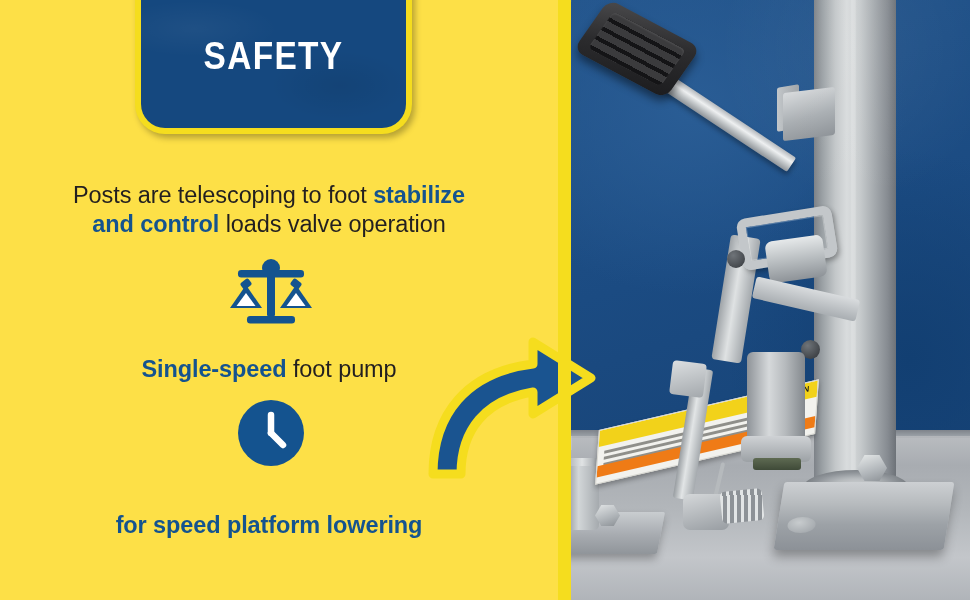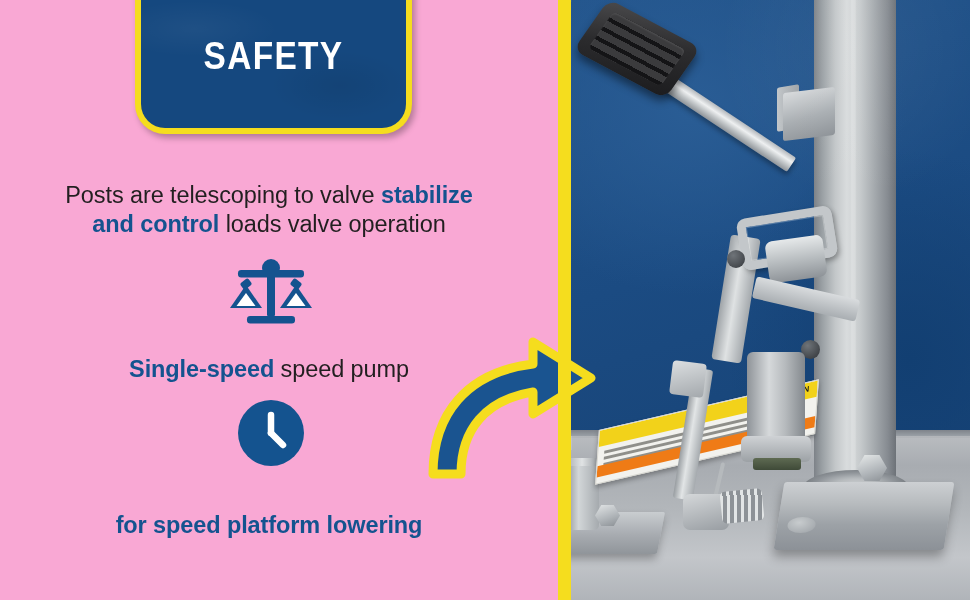--- a/index.html
+++ b/index.html
@@ -14,21 +14,21 @@
     width: 970px; height: 600px;
     background: #ffffff;
     overflow: hidden;
   }
 
   
   #left-panel {
     position: absolute;
     left: 0; top: 0;
     width: 558px; height: 600px;
-    background: #f9a8d4;
+    background: #fde047;
     z-index: 2;
   }
 
   
   #safety-banner {
     position: absolute;
     left: 135px; top: -14px;
     width: 277px; height: 148px;
     background: #15487f;
     border: 6px solid #f5dd1e;
@@ -417,21 +417,21 @@
 
 <div id="root">
 
   <div id="left-panel">
 
     <div id="safety-banner">
       <div id="safety-title">SAFETY</div>
     </div>
 
     <div class="feature-text" id="feature-1">
-      <span>Posts are telescoping to valve </span><b>stabilize</b><br>
+      <span>Posts are telescoping to foot </span><b>stabilize</b><br>
       <b>and control</b><span> loads valve operation</span>
     </div>
 
     <div id="icon-scales">
       <svg viewBox="0 0 86 72" width="86" height="72" aria-hidden="true">
         <g fill="#14538F">
           <rect x="39" y="14" width="8" height="46" rx="1"></rect>
           <circle cx="43" cy="12" r="9"></circle>
           <rect x="10" y="14" width="66" height="7.5" rx="3.2"></rect>
           <rect x="19" y="60" width="48" height="7.5" rx="3.2"></rect>
@@ -440,21 +440,21 @@
           <path d="M18 37 L27.5 50 H8.5 Z" fill="#ffffff"></path>
           <path d="M68 29 L84 52 H52 Z"></path>
           <path d="M68 37 L77.5 50 H58.5 Z" fill="#ffffff"></path>
           <rect x="13" y="24" width="10" height="8" rx="2" transform="rotate(-38 18 28)"></rect>
           <rect x="63" y="24" width="10" height="8" rx="2" transform="rotate(38 68 28)"></rect>
         </g>
       </svg>
     </div>
 
     <div class="feature-text" id="feature-2">
-      <b>Single-speed</b><span> speed pump</span>
+      <b>Single-speed</b><span> foot pump</span>
     </div>
 
     <div id="icon-clock">
       <svg viewBox="0 0 66 66" width="66" height="66" aria-hidden="true">
         <circle cx="33" cy="33" r="33" fill="#14538F"></circle>
         <g stroke="#ffffff" stroke-width="6.5" stroke-linecap="round" fill="none">
           <line x1="33" y1="33" x2="33" y2="15"></line>
           <line x1="33" y1="33" x2="45" y2="45"></line>
         </g>
       </svg>

